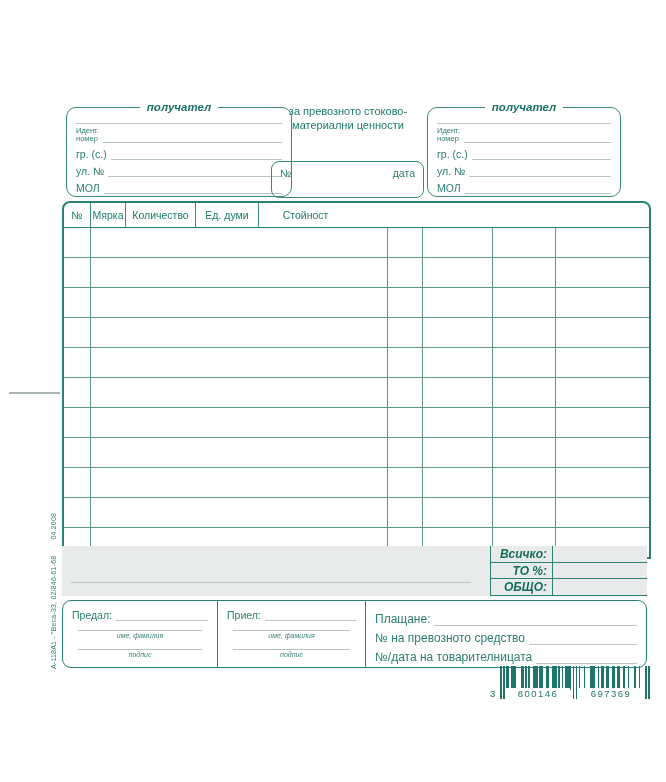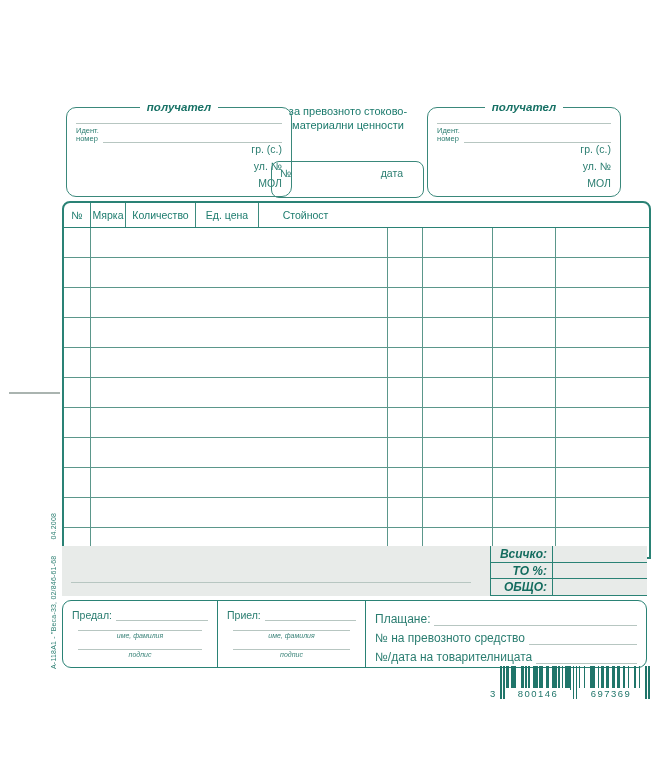--- a/index.html
+++ b/index.html
@@ -8,30 +8,30 @@
 
   
   .party-box{position:absolute;border:1.5px solid #3a887b;border-radius:10px;box-sizing:border-box;background:#fff;}
   .party-box.recipient{left:66px;top:107px;width:226px;height:90px;}
   .party-box.supplier{left:427px;top:107px;width:194px;height:90px;}
   .party-title{position:absolute;top:-8px;left:0;right:0;text-align:center;line-height:12px;}
   .party-title span{background:#fff;padding:0 7px;font-size:11.5px;font-weight:bold;font-style:italic;color:#177165;}
   .blank-underline{height:11px;border-bottom:1px solid #b7c6c1;margin:4px 9px 0 9px;}
   .ident-row{display:flex;align-items:flex-end;margin:0 9px;height:19px;}
   .ident-lbl{font-size:7.5px;line-height:8px;color:#2a7d70;}
-  .f-row{display:flex;align-items:flex-end;margin:0 9px;height:17px;font-size:10.5px;color:#2a7d70;flex-direction:column;}
+  .f-row{display:flex;align-items:flex-end;margin:0 9px;height:17px;font-size:10.5px;color:#2a7d70;}
   .fill-line{flex:1;border-bottom:1px solid #b7c6c1;margin-left:4px;}
 
   
   .title-block{position:absolute;left:270px;top:102px;width:156px;text-align:center;}
   .main-title{font-size:15.5px;font-weight:bold;color:#10695c;letter-spacing:-0.3px;white-space:nowrap;}
   .subtitle{font-size:11px;line-height:13.5px;margin-top:3px;color:#1b7a6c;}
   .number-box{position:absolute;left:271px;top:161px;width:153px;height:37px;border:1.5px solid #3a887b;border-radius:8px;box-sizing:border-box;font-size:10.5px;color:#2a7d70;}
   .number-box .no{position:absolute;left:8px;top:5px;}
-  .number-box .date{position:absolute;right:20px;top:5px;}
+  .number-box .date{position:absolute;right:8px;top:5px;}
 
   
   .items-table{position:absolute;left:62px;top:201px;width:585px;border:2px solid #2a8275;border-radius:8px 8px 0 0;box-sizing:content-box;background:#fff;}
   .thead{display:flex;height:24px;border-bottom:1.5px solid #2a8275;font-size:10.5px;color:#1d7c6e;}
   .th{display:flex;align-items:center;justify-content:center;height:100%;box-sizing:border-box;text-align:center;}
   .th + .th{border-left:1px solid #3d8b7e;}
   .trow{display:flex;height:29px;border-bottom:1px solid #5b978b;}
   .trow:last-child{border-bottom:none;}
   .td{height:100%;box-sizing:border-box;}
   .td + .td{border-left:1px solid #5b978b;}
@@ -127,21 +127,21 @@
         <span>МОЛ</span>
         <span class="fill-line"></span>
       </div>
   </div>
 
   <div class="items-table">
     <div class="thead">
         <div class="th" style="width: 26px;">№</div>
         <div class="th" style="width: 35px;">Мярка</div>
         <div class="th" style="width: 70px;">Количество</div>
-        <div class="th" style="width: 63px;">Ед. цена</div>
+        <div class="th" style="width: 63px;">Ед. думи</div>
         <div class="th" style="width: 94px;">Стойност</div>
       </div>
     <div class="tbody">
         <div class="trow">
           <div class="td" style="width: 26px;"></div>
           <div class="td" style="width: 297px;"></div>
           <div class="td" style="width: 35px;"></div>
           <div class="td" style="width: 70px;"></div>
           <div class="td" style="width: 63px;"></div>
           <div class="td" style="width: 94px;"></div>

